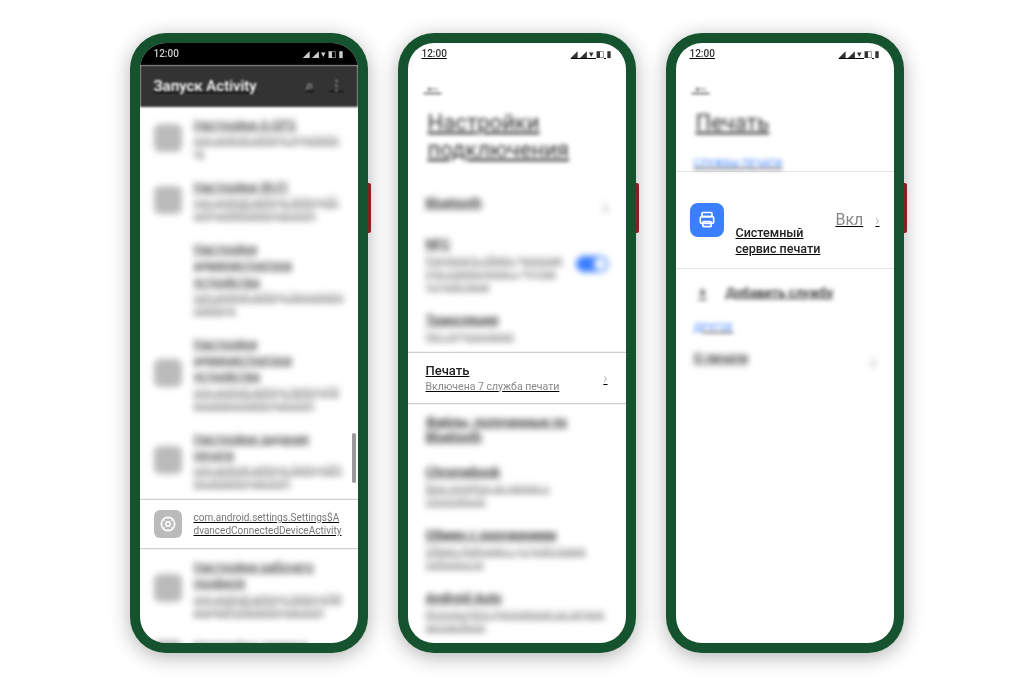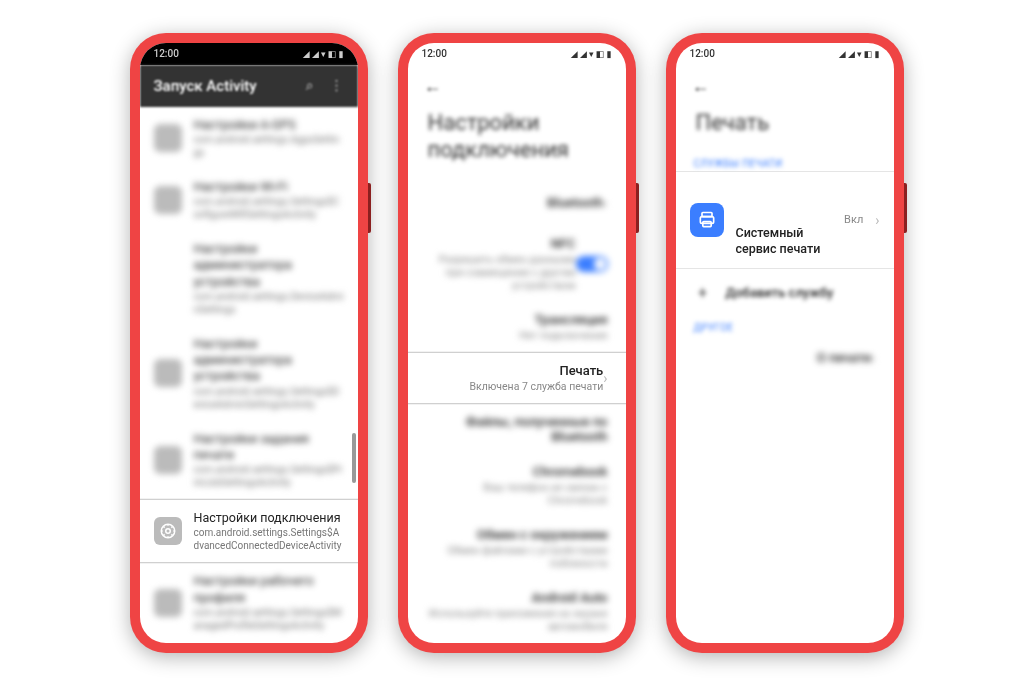--- a/index.html
+++ b/index.html
@@ -9,25 +9,26 @@
     width: 1033px;
     height: 685px;
     display: flex;
     justify-content: center;
     align-items: center;
     gap: 30px;
   }
   .phone {
     width: 238px;
     height: 620px;
-    background: #ef4444;
+    background: #14532d;
     border-radius: 36px;
     padding: 10px;
     position: relative;
     box-shadow: 0 4px 20px rgba(0,0,0,0.3);
+    text-decoration: underline;
   }
   .phone::before {
     content: "";
     position: absolute;
     right: -3px;
     top: 150px;
     width: 3px;
     height: 50px;
     background: #8b2020;
     border-radius: 0 2px 2px 0;
@@ -109,21 +110,20 @@
     z-index: 5;
     filter: none !important;
   }
 
   .setting-row {
     padding: 10px 18px;
     display: flex;
     align-items: center;
     justify-content: space-between;
     min-height: 46px;
-    text-align: right;
   }
   .setting-row.blurred { filter: blur(3px); }
   .setting-body { flex: 1; }
   .setting-title { font-size: 13px; color: #222; font-weight: 500; }
   .setting-sub { font-size: 10.5px; color: #888; margin-top: 2px; }
   .chevron { color: #bbb; font-size: 14px; }
   .toggle {
     width: 32px; height: 16px; background: #3b7eff; border-radius: 8px;
     position: relative;
   }
@@ -153,21 +153,21 @@
   .print-icon {
     width: 34px; height: 34px;
     background: #3b7eff;
     border-radius: 8px;
     display: flex;
     align-items: center;
     justify-content: center;
   }
   .print-text { flex: 1; }
   .print-title { font-size: 12.5px; color: #222; font-weight: 500; line-height: 1.3; margin-top: 43px; }
-  .print-status { font-size: 11px; color: #888; }
+  .print-status { font-size: 16px; color: #888; }
 
   .scrollbar-fake {
     position: absolute;
     right: 2px;
     top: 390px;
     width: 4px;
     height: 50px;
     background: #999;
     border-radius: 2px;
   }
@@ -230,21 +230,20 @@
 
     <div class="list-item focused-row">
       <div class="app-icon gear">
         <svg width="18" height="18" viewBox="0 0 24 24" fill="none" stroke="#fff" stroke-width="2">
             <circle cx="12" cy="12" r="9"></circle>
             <circle cx="12" cy="12" r="3"></circle>
             <path d="M12 3v2M12 19v2M3 12h2M19 12h2M6 6l1.5 1.5M16.5 16.5L18 18M6 18l1.5-1.5M16.5 7.5L18 6"></path>
           </svg>
       </div>
       <div class="list-text">
-        <div class="list-title">Настройки подключения</div>
         <div class="list-sub">com.android.settings.Settings$AdvancedConnectedDeviceActivity</div>
       </div>
     </div>
 
     <div class="list-item blurred">
       <div class="app-icon"></div>
       <div class="list-text">
           <div class="list-title">Настройки рабочего профиля</div>
           <div class="list-sub">com.android.settings.Settings$ManagedProfileSettingsActivity</div>
         </div>

